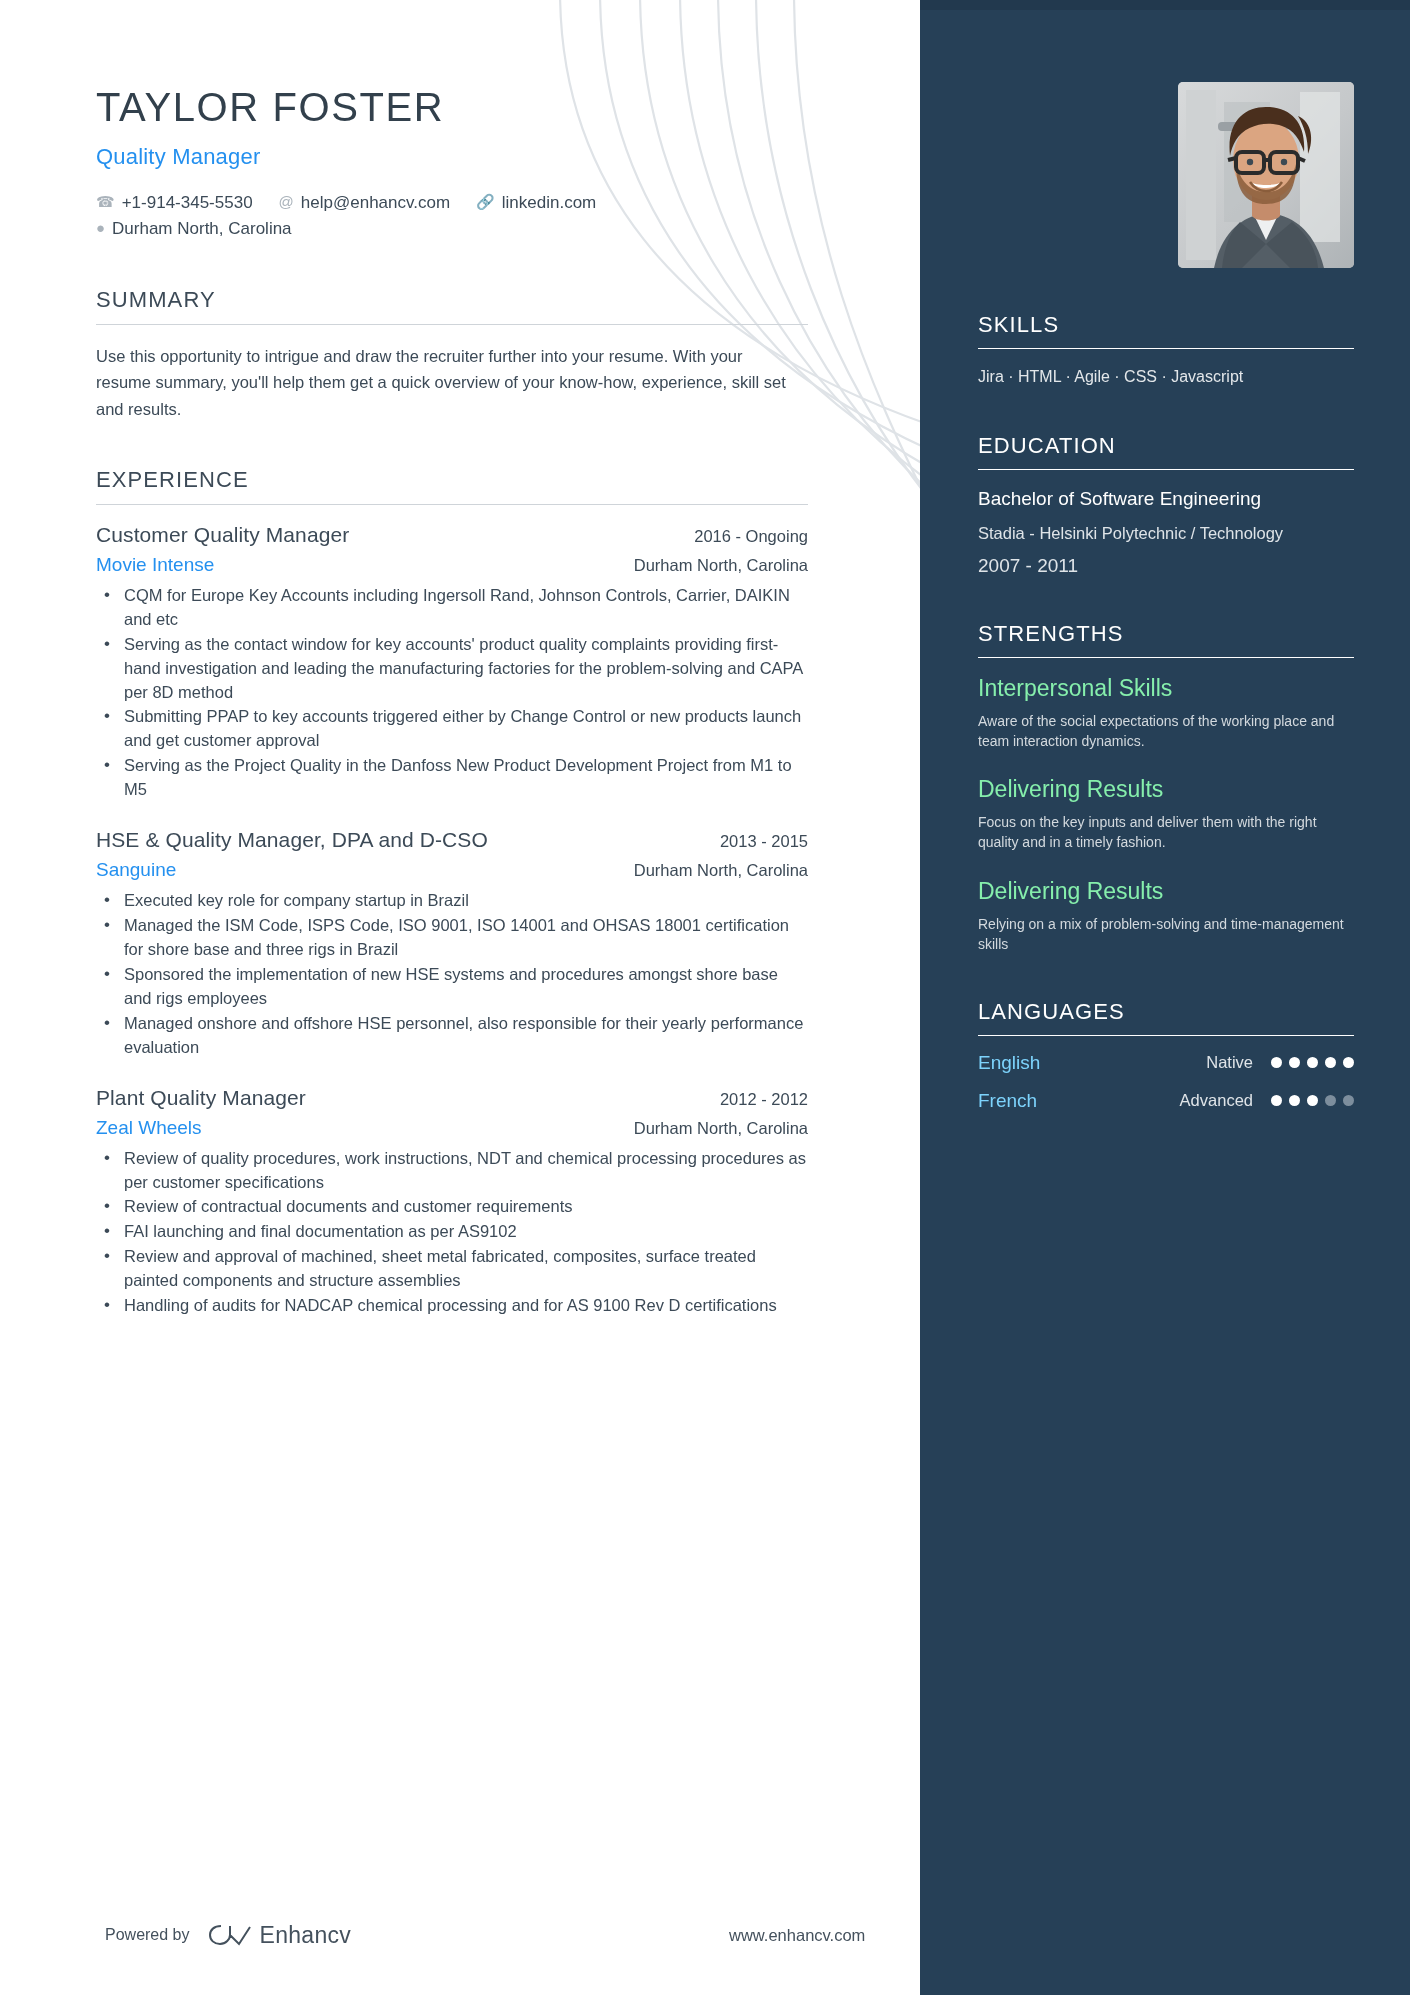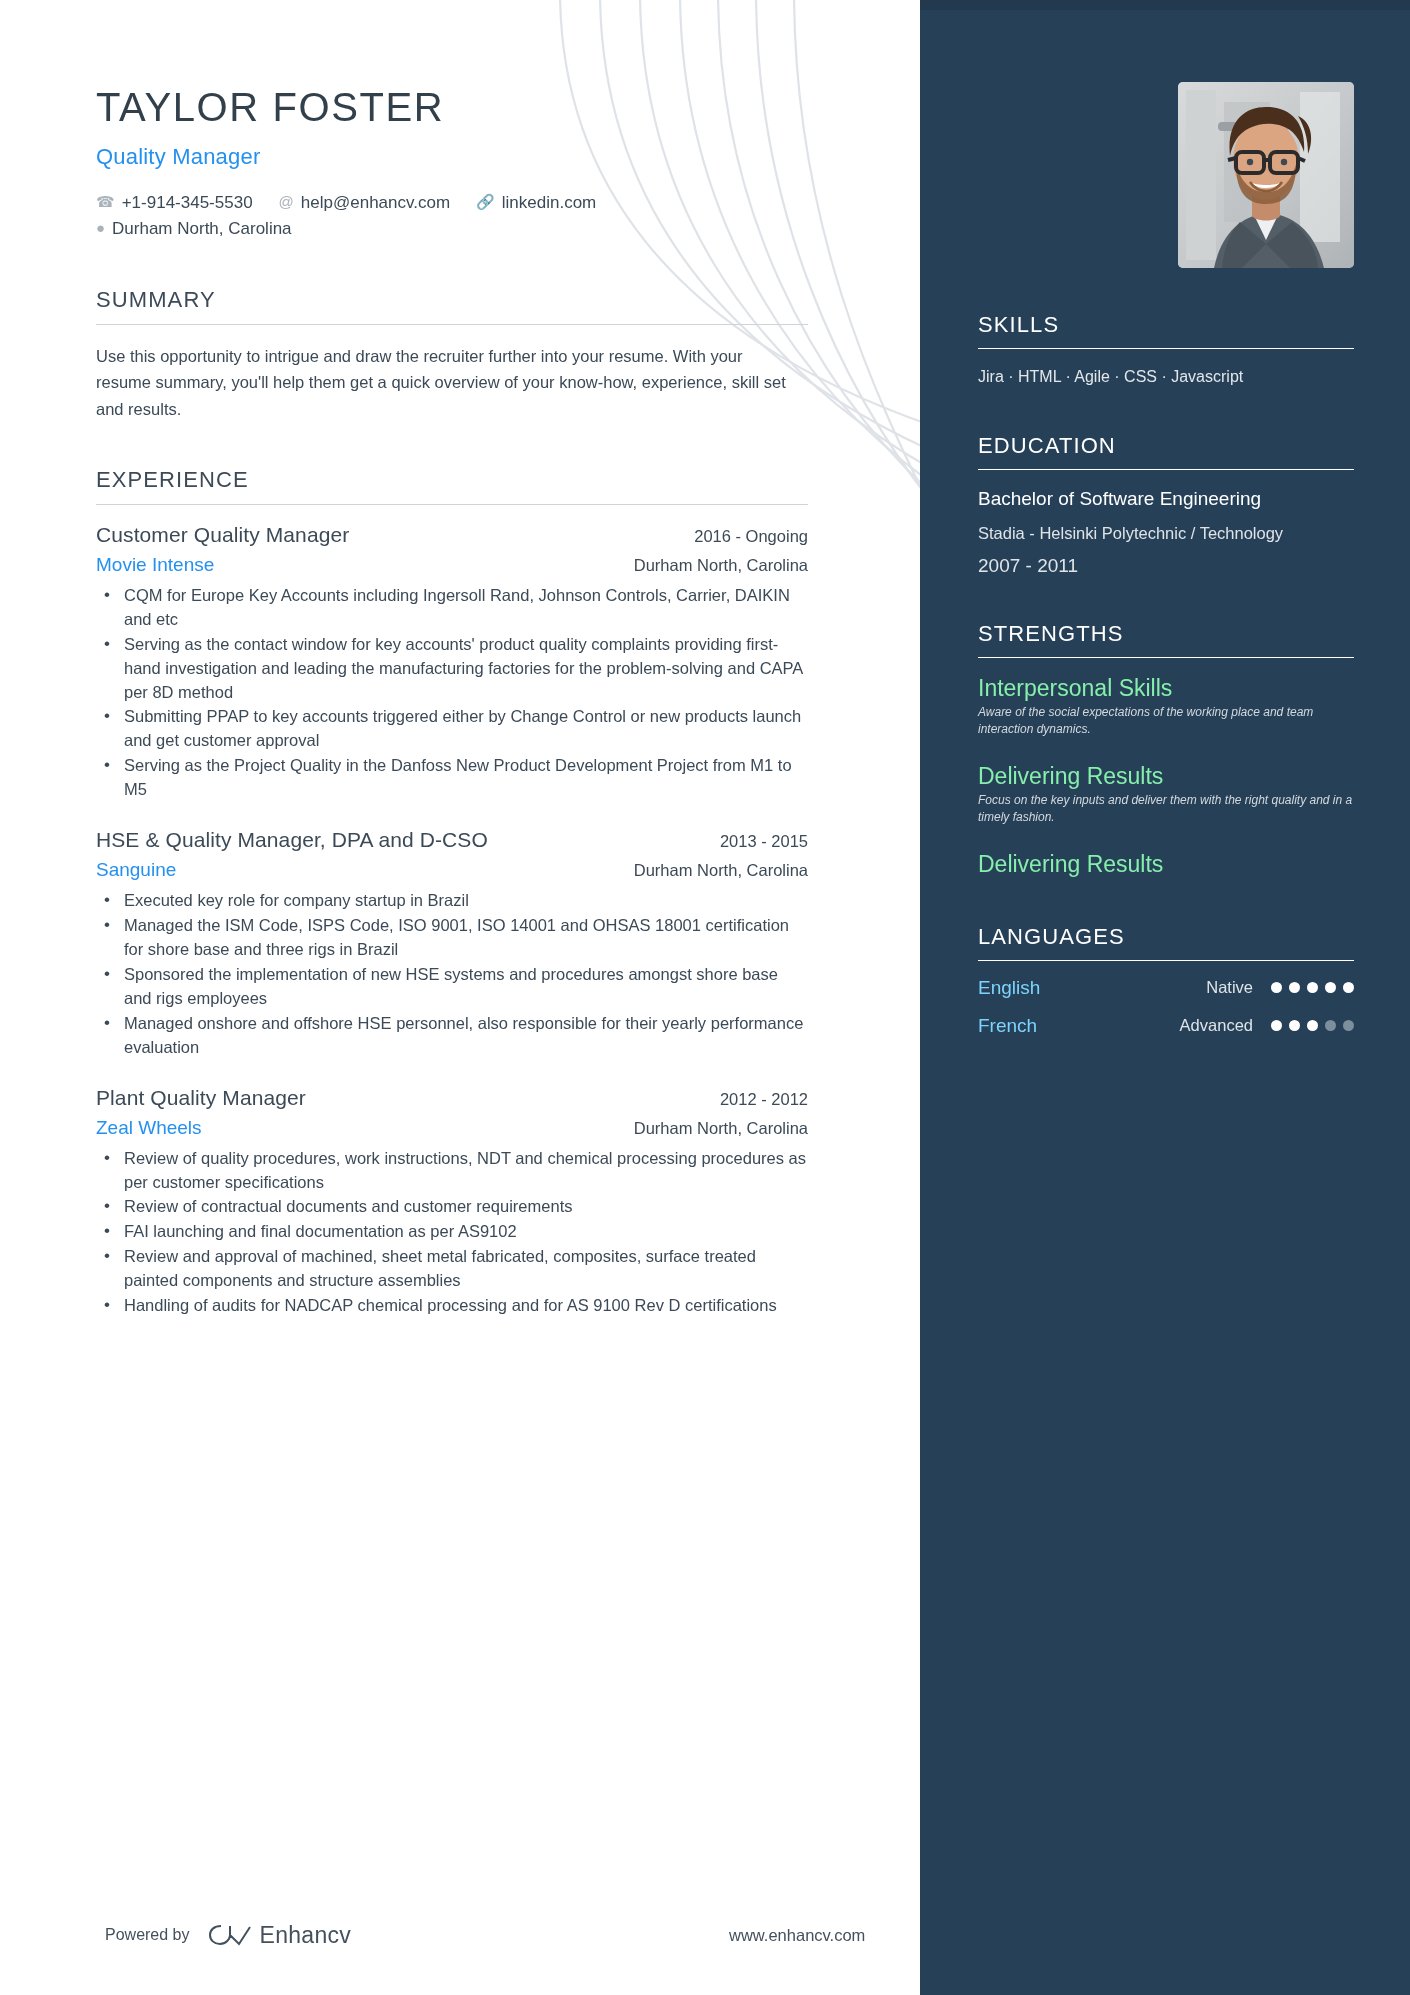--- a/index.html
+++ b/index.html
@@ -226,24 +226,24 @@
   }
 
   .strength { margin-top: 24px; }
   .strength:first-child { margin-top: 0; }
   .strength-title {
     font-size: 23px;
     color: #86efac;
     line-height: 1.3;
   }
   .strength-text {
-    font-size: 12px;
+    margin-top: 8px;
+    font-size: 14px;
     color: #d3d9de;
     line-height: 1.42;
-    font-style: italic;
   }
 
   .lang-row {
     display: flex;
     align-items: center;
     margin-top: 16px;
     width: 100%;
   }
   .lang-row:first-child { margin-top: 4px; }
   .lang-name {
@@ -489,20 +489,21 @@
           <div class="strength">
             <div class="strength-title">Interpersonal Skills</div>
             <div class="strength-text">Aware of the social expectations of the working place and team interaction dynamics.</div>
           </div>
           <div class="strength">
             <div class="strength-title">Delivering Results</div>
             <div class="strength-text">Focus on the key inputs and deliver them with the right quality and in a timely fashion.</div>
           </div>
           <div class="strength">
             <div class="strength-title">Delivering Results</div>
+            <div class="strength-text">Relying on a mix of problem-solving and time-management skills</div>
           </div>
         </div>
     </section>
 
     <section class="ssec">
       <div class="ssec-title">LANGUAGES</div>
       <div class="ssec-rule"></div>
       <div class="ssec-body" id="languages-container">
           <div class="lang-row">
             <div class="lang-name">English</div>

